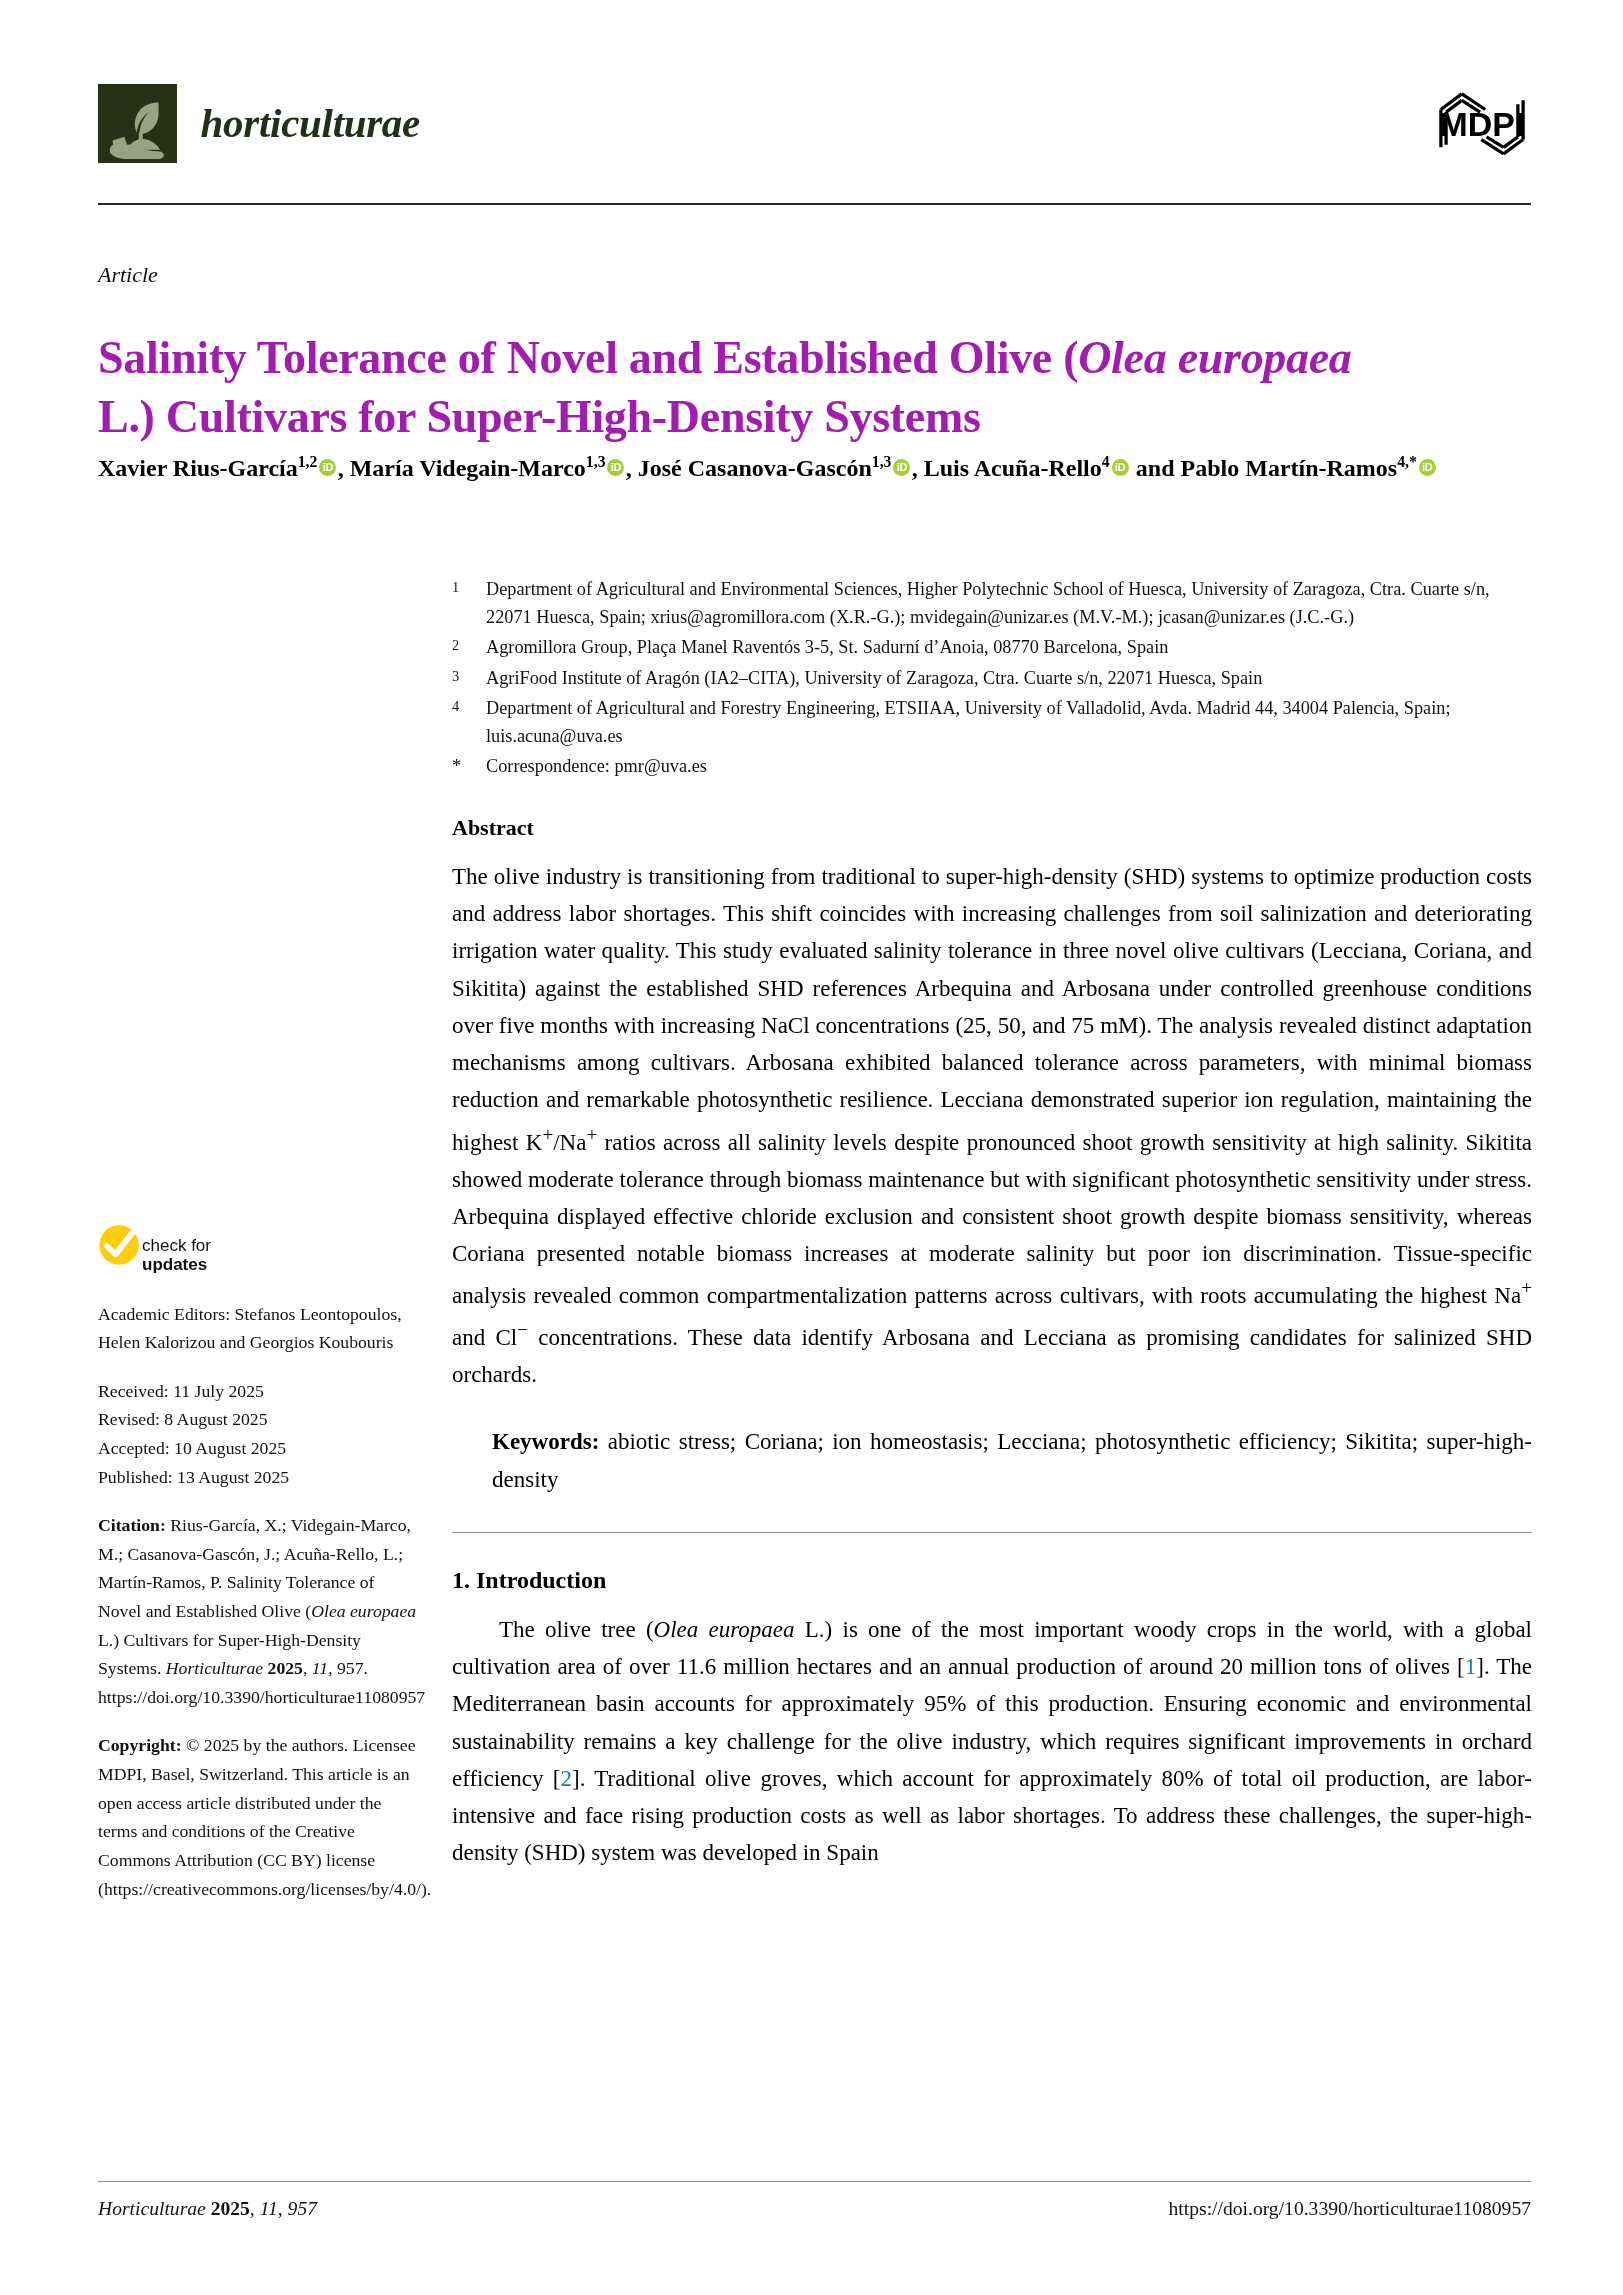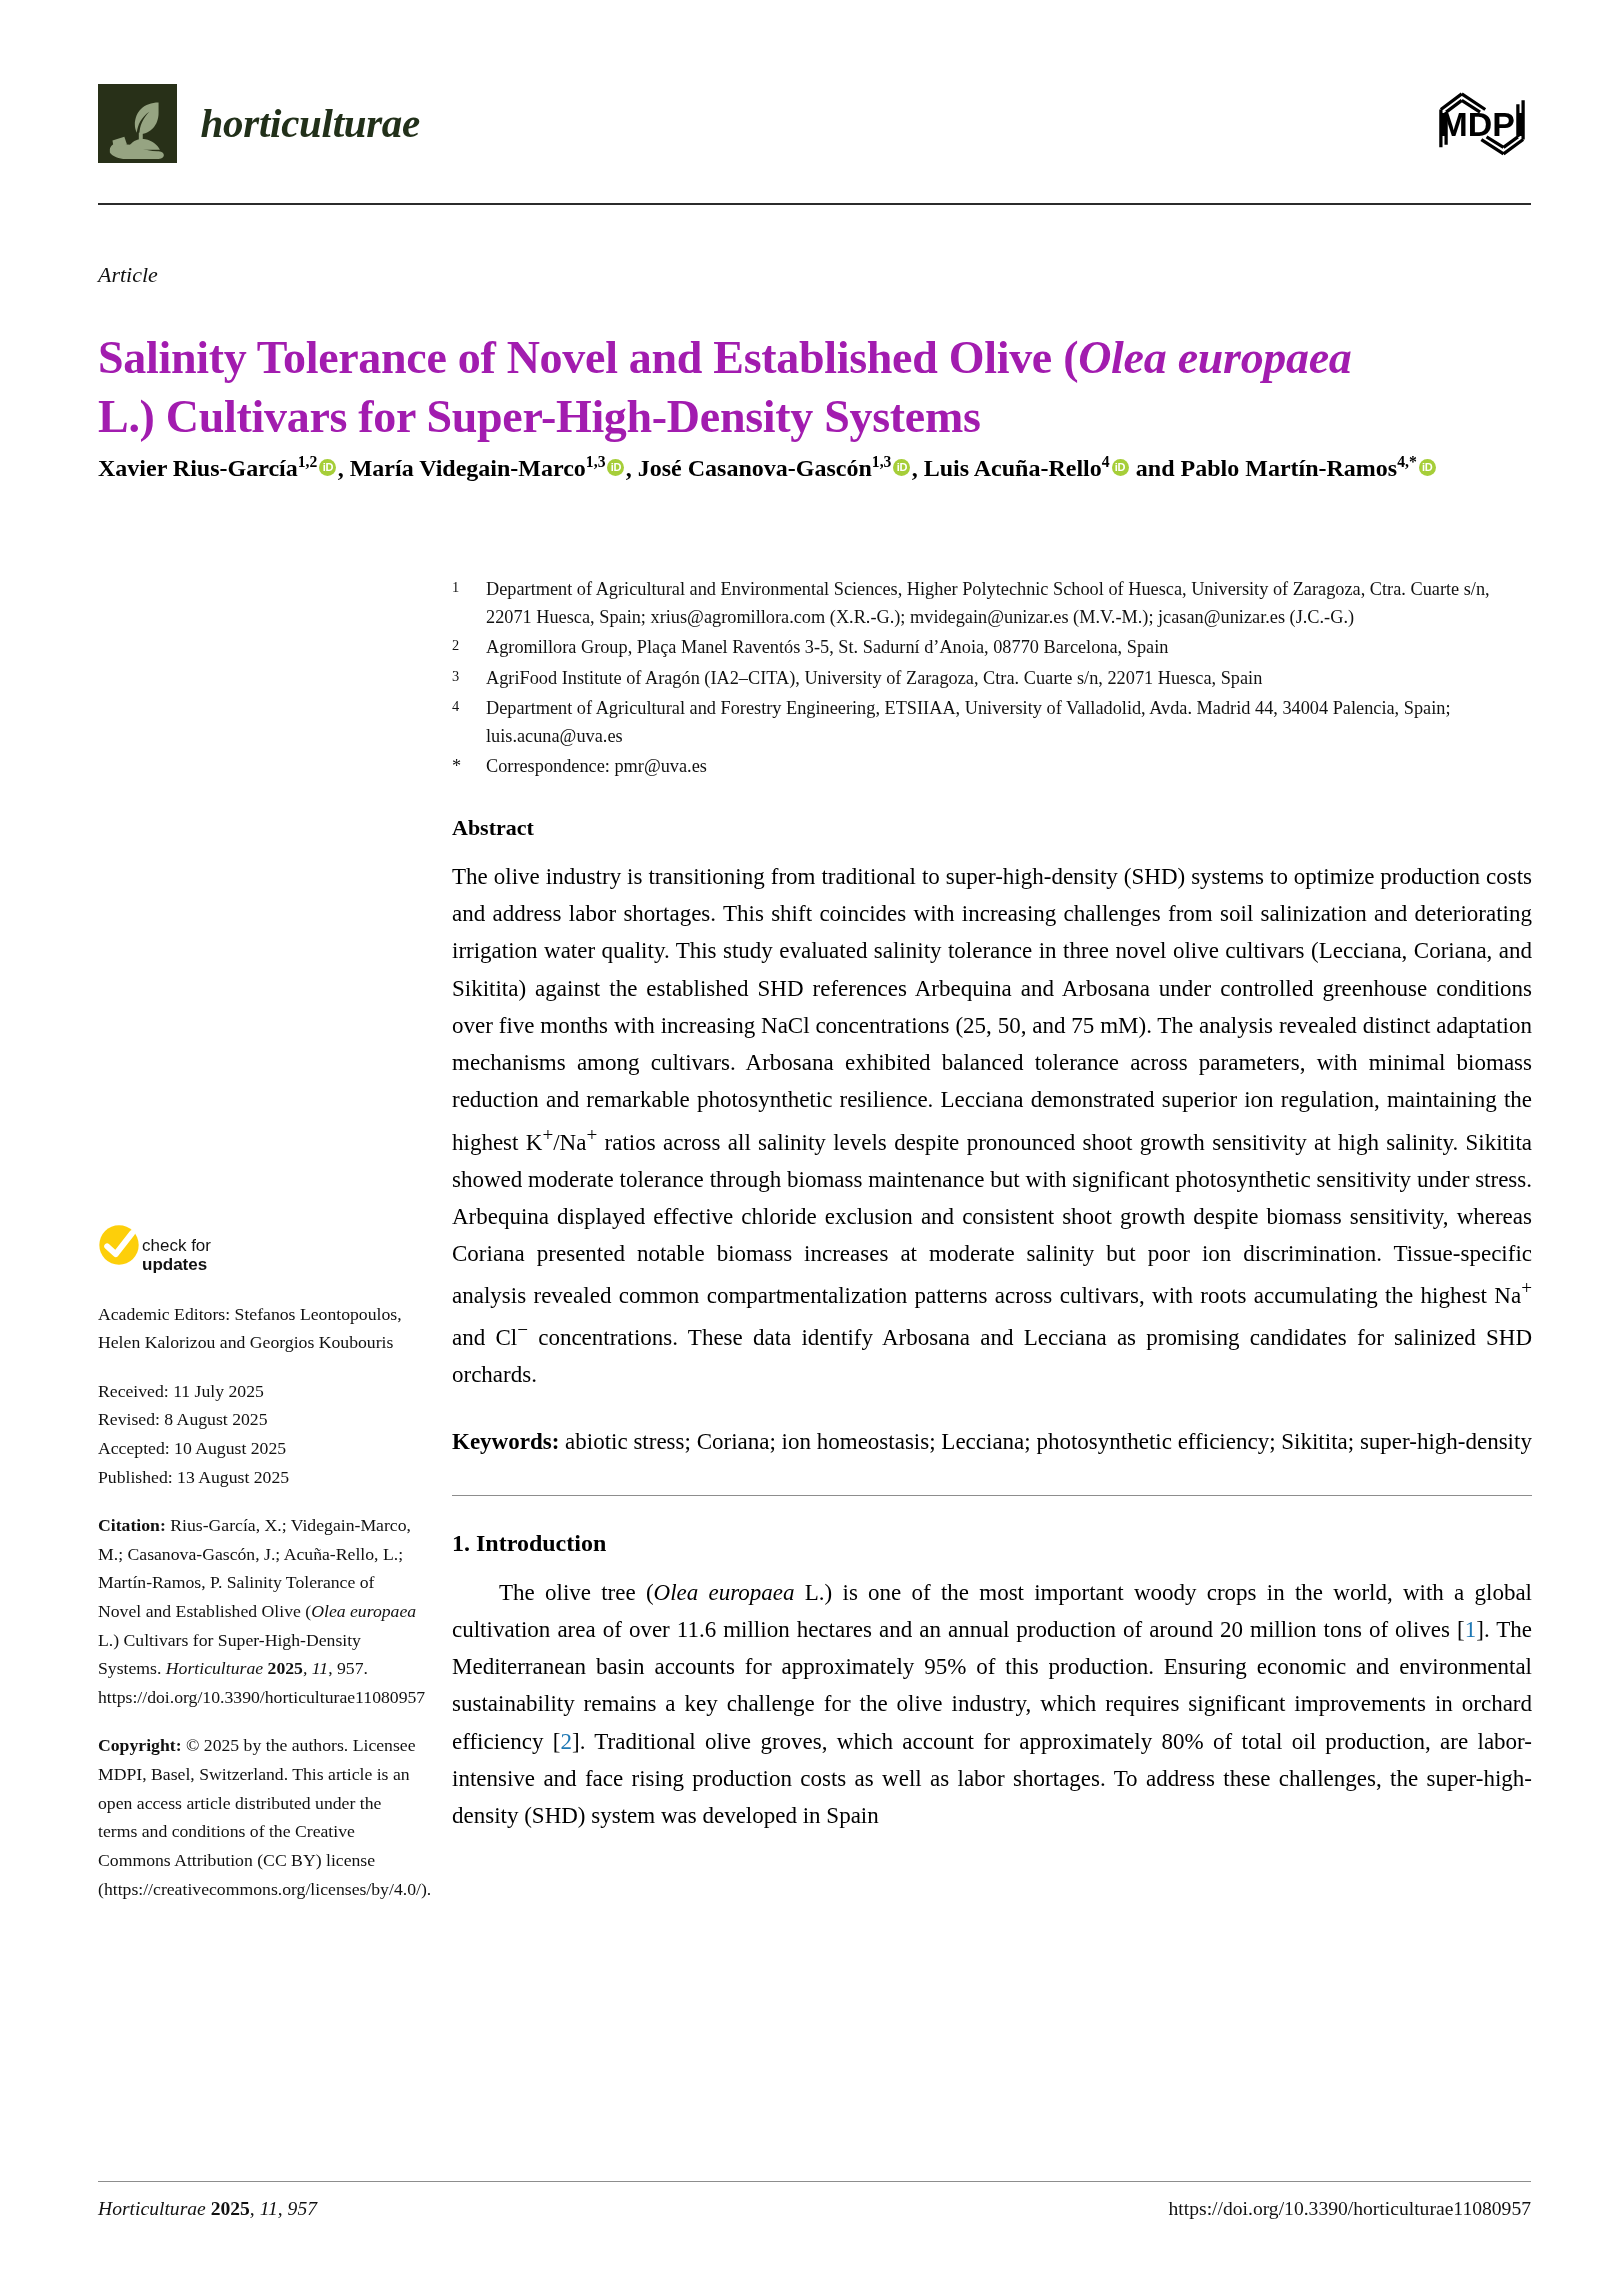--- a/index.html
+++ b/index.html
@@ -196,20 +196,21 @@
     font-size: 23px;
     line-height: 1.62;
     text-align: justify;
     color: #000;
   }
   .keywords {
     margin-top: 30px;
     font-size: 23px;
     line-height: 1.62;
     text-align: justify;
+    margin-left: 40px;
   }
   .keywords b { font-weight: 700; }
 
   .section-rule {
     margin-top: 34px;
     border-top: 1.3px solid #8d8d8d;
     width: 100%;
   }
 
   .section-head {

